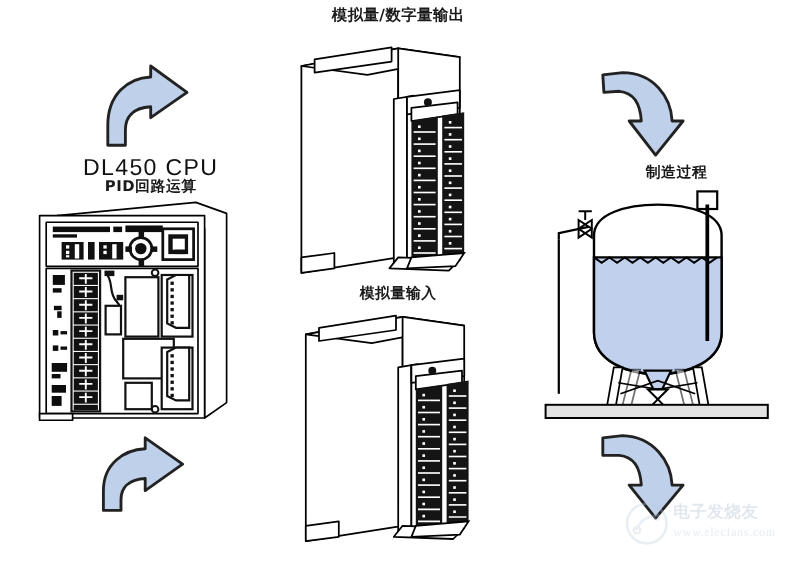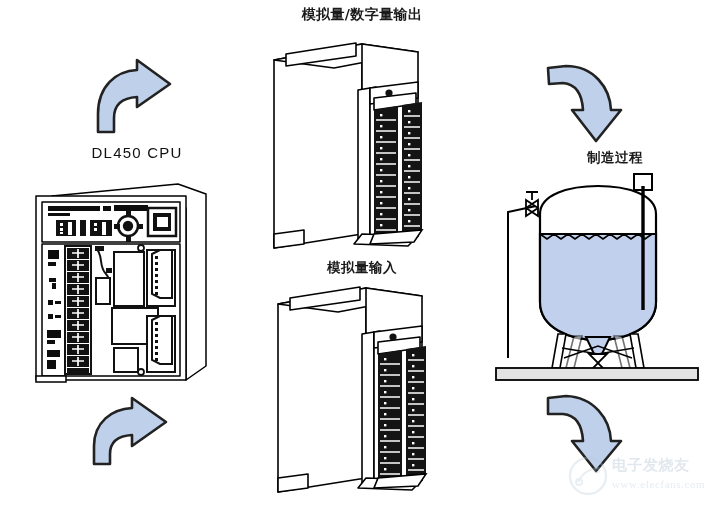--- a/index.html
+++ b/index.html
@@ -11,21 +11,21 @@
   #stage{position:absolute;left:0;top:0;width:723px;height:512px;}
 
   .lbl{
     position:absolute;color:#1a1a1a;text-align:center;
     font-size:14px;line-height:19px;white-space:nowrap;
     font-family:"DejaVu Sans","Liberation Sans",sans-serif;
     font-weight:600;letter-spacing:.4px;
   }
   .lbl.en{
     font-family:"Liberation Sans",sans-serif;font-weight:400;
-    font-size:15px;letter-spacing:1.2px;color:#111;
+    font-size:21px;letter-spacing:1.2px;color:#111;
   }
   .lbl.zh-sm{font-size:13.5px;letter-spacing:.5px;}
 
   #lbl-out   {left:262px;top:5px;width:200px;}
   #lbl-in    {left:282px;top:258px;width:160px;}
   #lbl-proc  {left:560px;top:148px;width:110px;}
   #lbl-cpu-1 {left:62px;top:143px;width:150px;}
   #lbl-cpu-2 {left:62px;top:161px;width:150px;}
 
   svg{display:block;overflow:visible;}
@@ -58,20 +58,21 @@
 
 <div id="stage">
 
   <div class="lbl" id="lbl-out">模拟量/数字量输出</div>
 
   <div class="lbl zh-sm" id="lbl-proc">制造过程</div>
 
   <div class="lbl zh-sm" id="lbl-in">模拟量输入</div>
 
   <div class="lbl en" id="lbl-cpu-1">DL450 CPU</div>
+  <div class="lbl zh-sm" id="lbl-cpu-2">PID回路运算</div>
 
   <div class="arw" id="arw-tl">
     <svg width="84" height="78" viewBox="0 0 84 78">
       <path d="M6,74 L6,56 C6,28 24,13 45,12 L45,2 L78,26 L45,49 L45,39
                C28,40 22,49 22,60 L22,74 Z" fill="#bfd0ea" stroke="#222" stroke-width="2.6" stroke-linejoin="round"></path>
     </svg>
   </div>
 
   <div class="arw" id="arw-tr">
     <svg width="86" height="82" viewBox="0 0 86 82">

